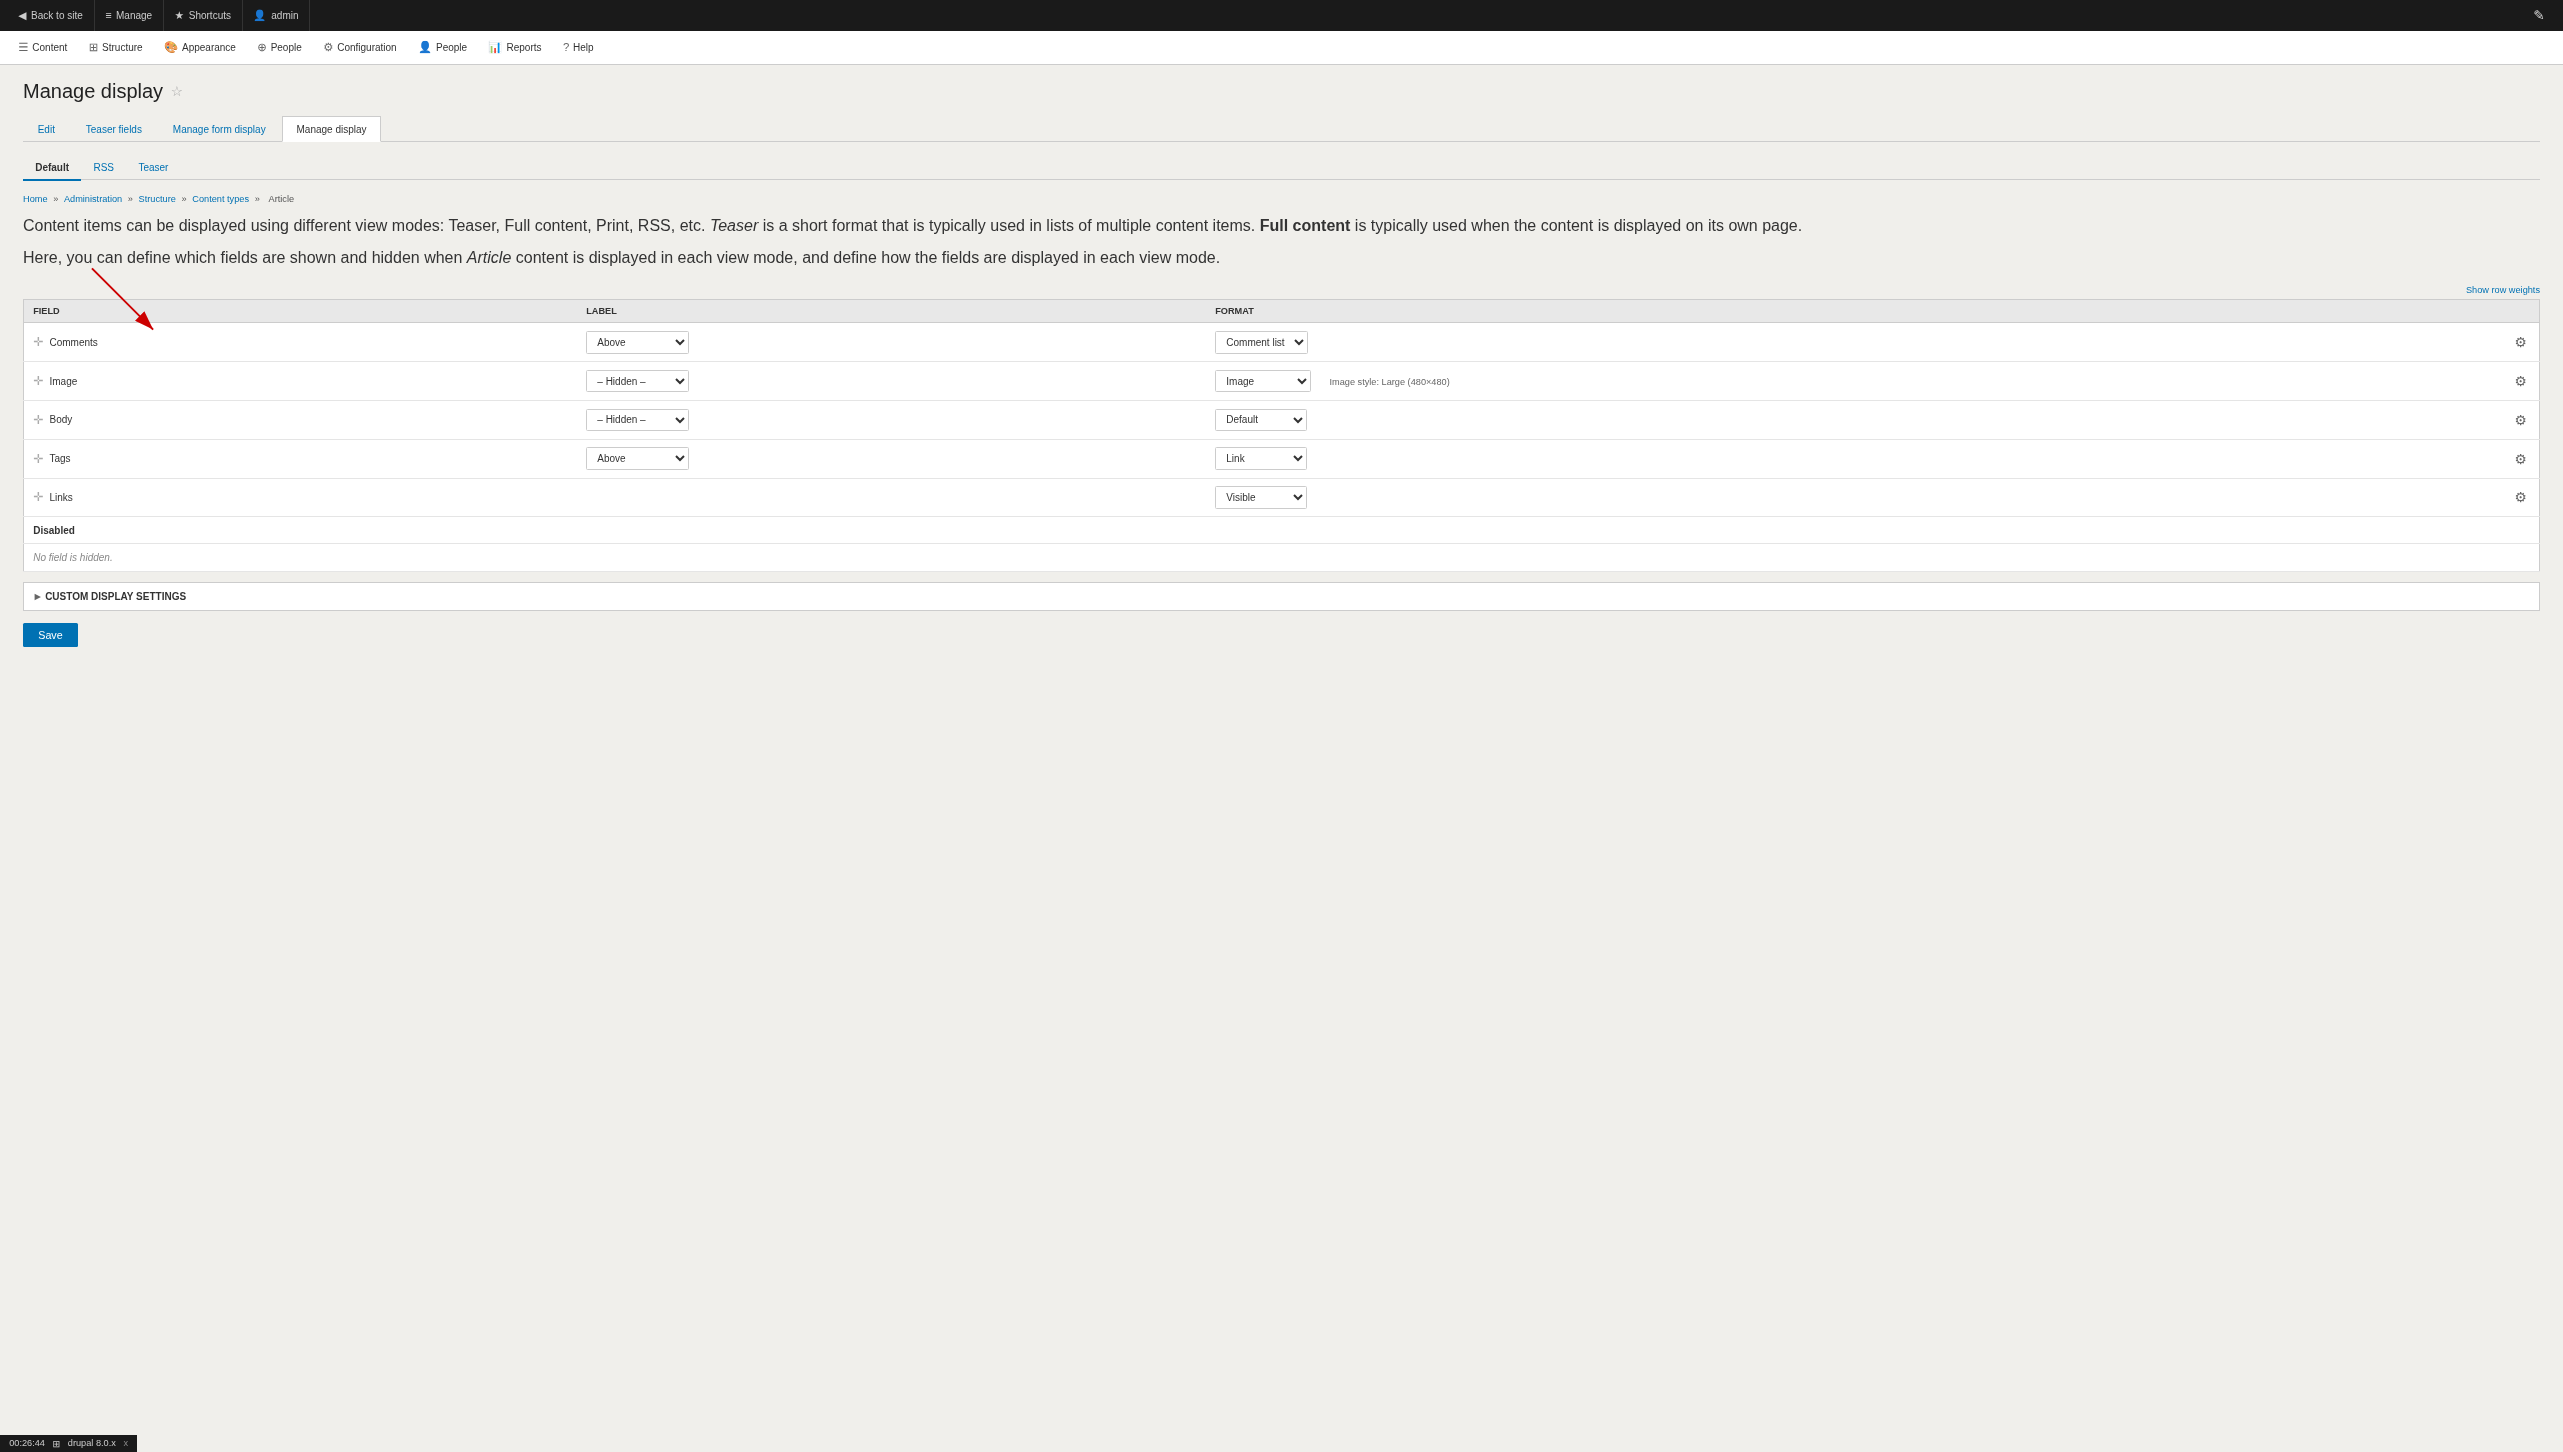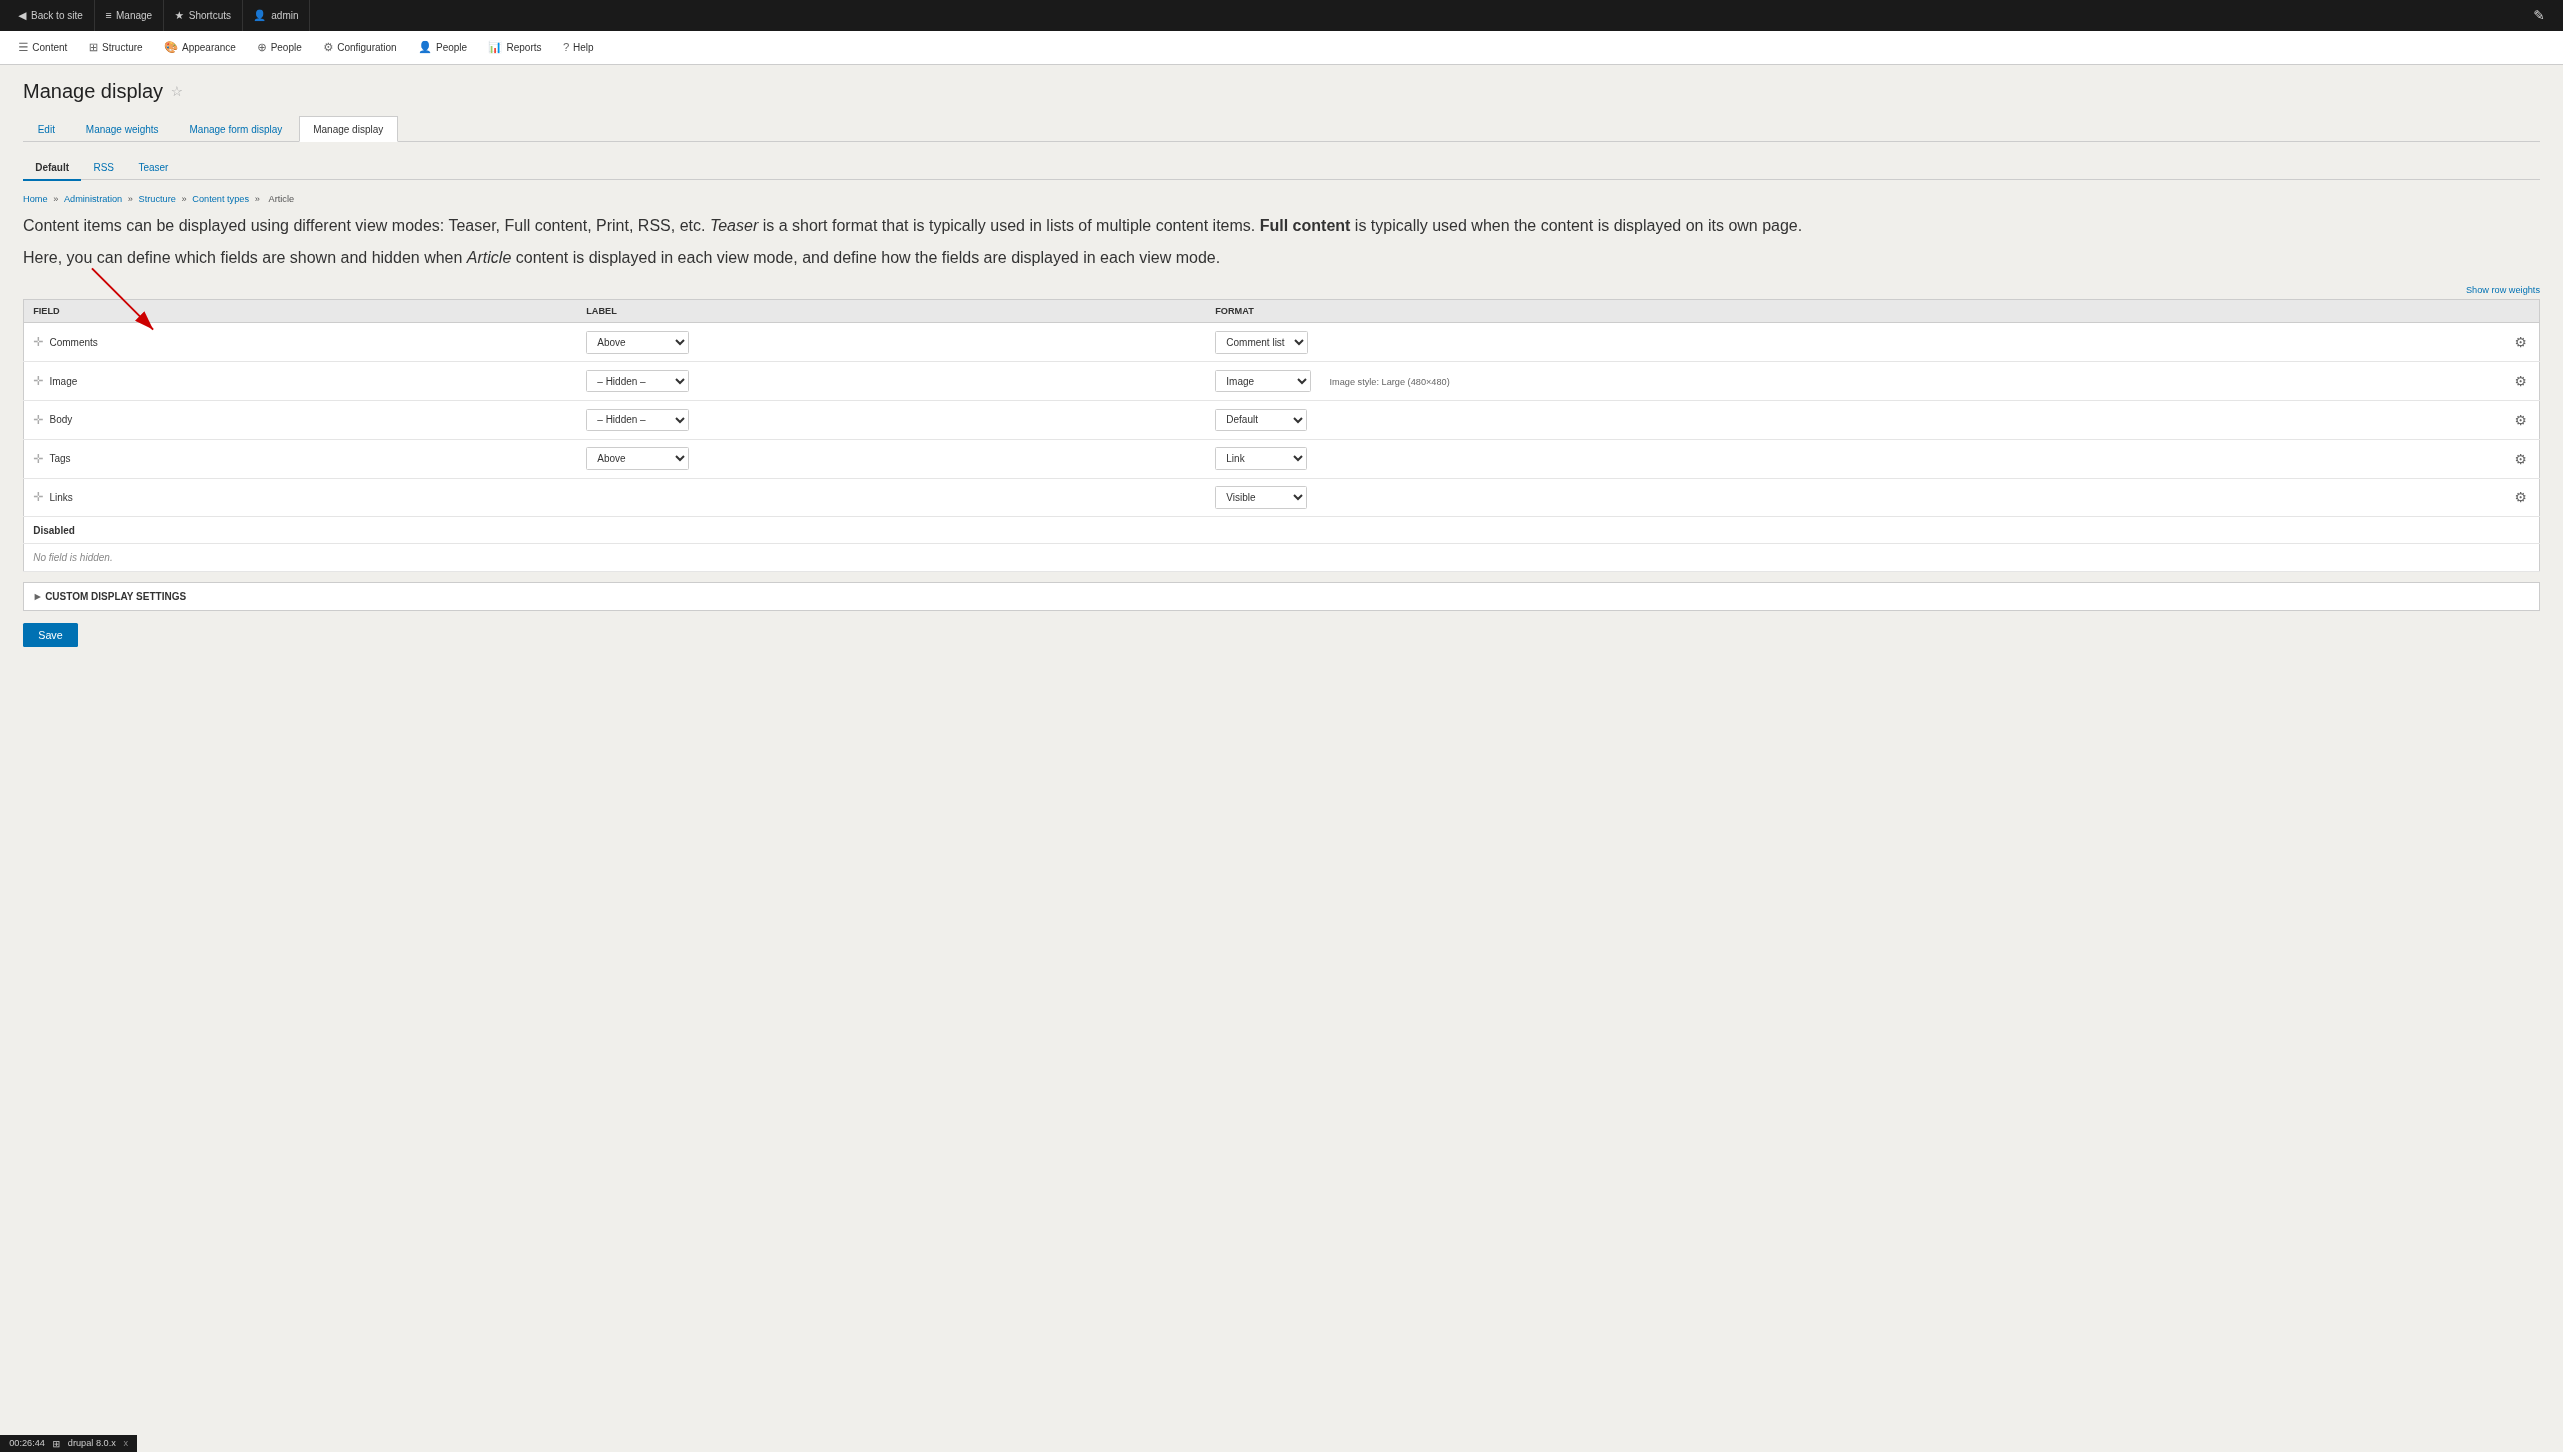--- a/index.html
+++ b/index.html
@@ -375,21 +375,21 @@
 
   
   <div id="page-title-row">
     <h1 id="page-title">Manage display</h1>
     <span class="star-icon">☆</span>
   </div>
 
   
   <div id="primary-tabs">
     <a class="primary-tab">Edit</a>
-    <a class="primary-tab">Manage weights</a>
+    <a class="primary-tab">Teaser fields</a>
     <a class="primary-tab">Manage form display</a>
     <a class="primary-tab active">Manage display</a>
   </div>
 
   
   <div id="secondary-tabs">
     <a class="secondary-tab active">Default</a>
     <a class="secondary-tab">RSS</a>
     <a class="secondary-tab">Teaser</a>
   </div>

